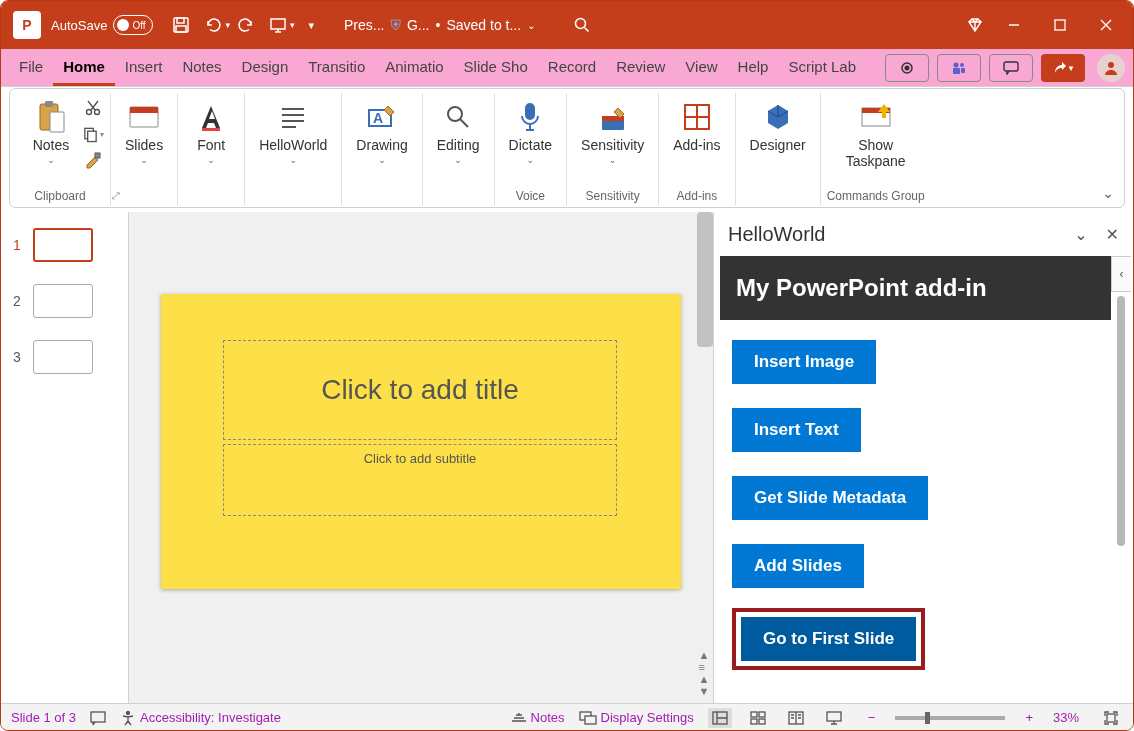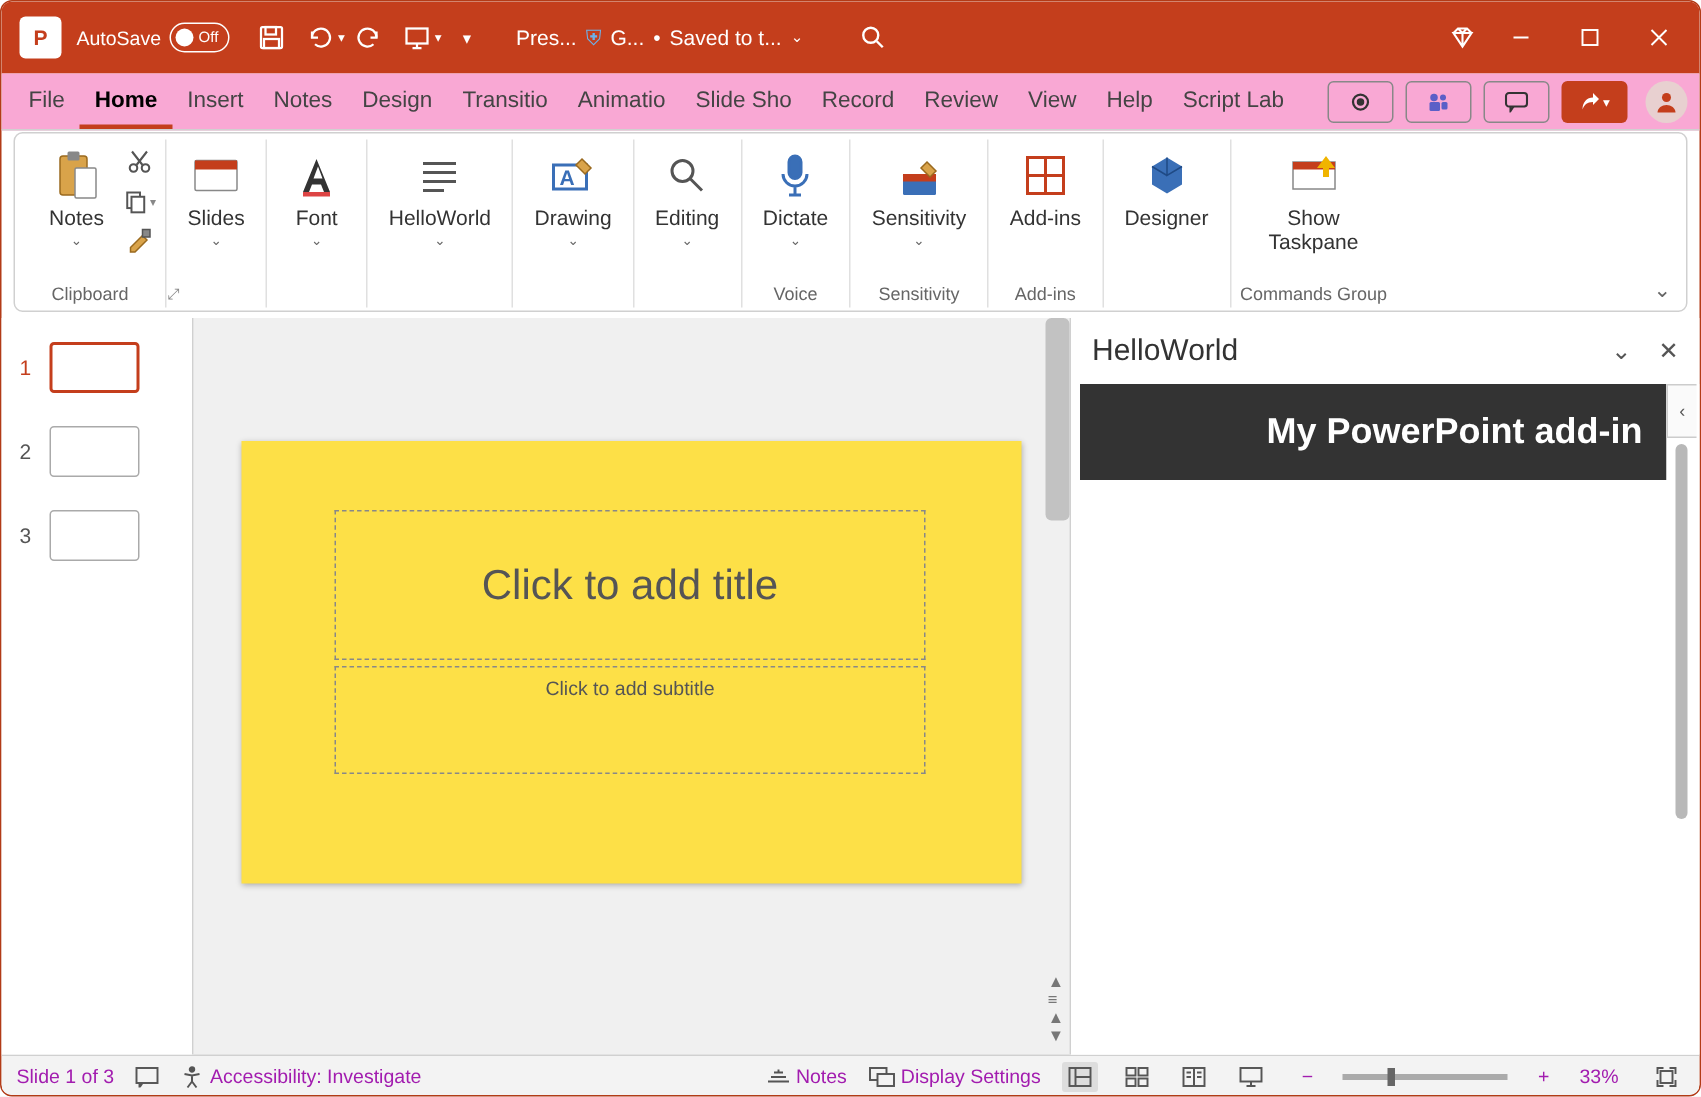--- a/index.html
+++ b/index.html
@@ -60,21 +60,21 @@
   .ph-sub { left: 62px; top: 150px; width: 394px; height: 72px; font-size: 13px; align-items: flex-start; padding-top:6px; }
   .vscroll { position: absolute; right: 0; top: 0; width: 16px; height: 135px; background: #c2c2c2; border-radius: 4px; }
   .vscroll-nav { position: absolute; right: 0; bottom: 6px; width: 18px; display: flex; flex-direction: column; align-items: center; gap: 2px; color: #777; font-size: 11px;}
   
   
   .taskpane { width: 420px; background: #fff; border-left: 1px solid #d0d0d0; display: flex; flex-direction: column; }
   .tp-header { height: 44px; display: flex; align-items: center; padding: 0 14px; font-size: 20px; color: #333; }
   .tp-header-btns { margin-left: auto; display: flex; gap: 18px; font-size: 16px; color: #555; }
   .tp-body { flex: 1; display: flex; position: relative; background:#fff; padding:0 2px 0 6px;}
   .tp-content { flex: 1; overflow:hidden;}
-  .tp-banner { background: #333; color: #fff; font-size: 24px; font-weight: 600; padding: 18px 16px; text-align: right; }
+  .tp-banner { background: #333; color: #fff; font-size: 24px; font-weight: 600; padding: 18px 16px; }
   .tp-buttons { padding: 20px 12px; display: flex; flex-direction: column; gap: 24px; align-items: flex-start; }
   .ms-btn { background: #0078d4; color: #fff; font-size: 17px; font-weight: 600; padding: 12px 22px; border: none; cursor: pointer; white-space:nowrap;}
   .ms-btn.pressed { background: #005a9e; }
   .highlight-box { border: 4px solid #9b1c1c; padding: 5px; display: inline-block; margin-top:-4px;}
   .tp-side { width: 20px; display: flex; flex-direction: column; }
   .tp-side-tab { height: 36px; border: 1px solid #ccc; border-right: none; display: flex; align-items: center; justify-content: center; font-size: 12px; color: #555; background:#fafafa;}
   .tp-side-scroll { flex: 0 0 250px; width: 8px; background: #b8b8b8; border-radius: 4px; margin: 4px auto; }
   
   
   .status-bar { height: 28px; background: #f3f3f3; border-top: 1px solid #d0d0d0; display: flex; align-items: center; padding: 0 10px; font-size: 13px; color: #a21caf; gap: 14px; }
@@ -449,20 +449,29 @@
     <div class="tp-header">
       <span>HelloWorld</span>
       <div class="tp-header-btns">
         <span>⌄</span>
         <span>✕</span>
       </div>
     </div>
     <div class="tp-body">
       <div class="tp-content">
         <div class="tp-banner">My PowerPoint add-in</div>
+        <div class="tp-buttons">
+          <button class="ms-btn">Insert Image</button>
+          <button class="ms-btn">Insert Text</button>
+          <button class="ms-btn">Get Slide Metadata</button>
+          <button class="ms-btn">Add Slides</button>
+          <div class="highlight-box">
+            <button class="ms-btn pressed">Go to First Slide</button>
+          </div>
+        </div>
       </div>
       <div class="tp-side">
         <div class="tp-side-tab">‹</div>
         <div class="tp-side-scroll"></div>
       </div>
     </div>
   </div>
 </div>
 
 <div class="status-bar">

